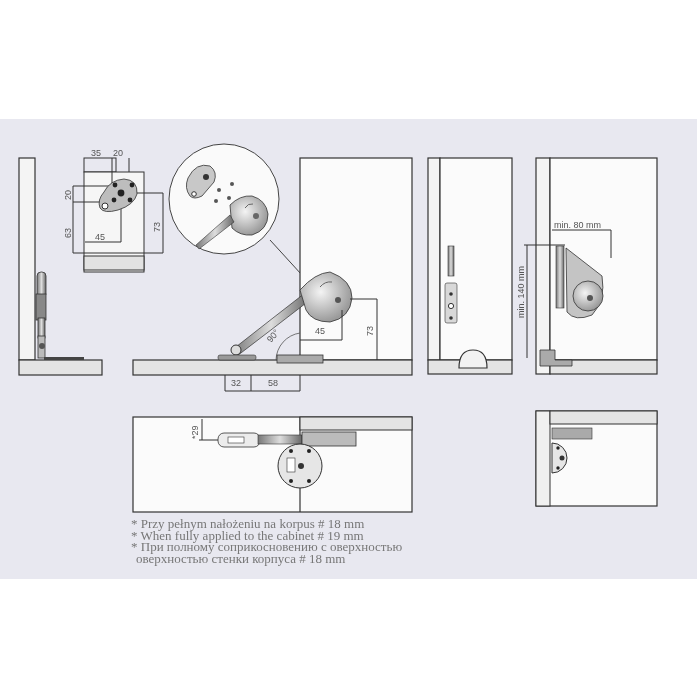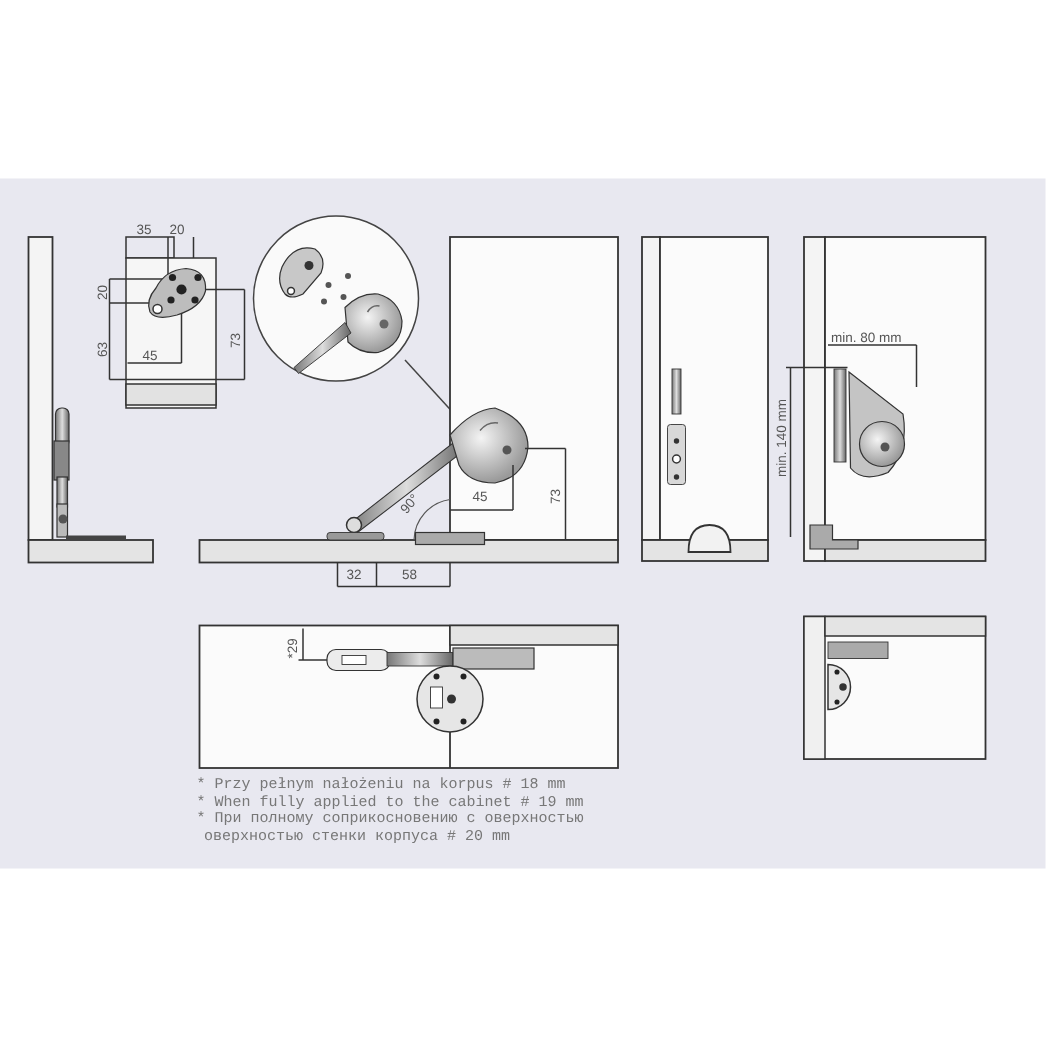--- a/index.html
+++ b/index.html
@@ -1,20 +1,20 @@
 <!DOCTYPE html>
 <html><head>
 <meta charset="utf-8">
 <style>
   html, body { margin: 0; padding: 0; background: #ffffff; }
   body { width: 700px; height: 700px; position: relative; overflow: hidden; font-family: "Liberation Sans", sans-serif; }
   .panel { position: absolute; left: 0; top: 119px; width: 697px; height: 460px; background: #e8e8f0; }
   svg { position: absolute; left: 0; top: 0; }
   .dim { font-family: "Liberation Sans", sans-serif; font-size: 9px; fill: #555; }
-  .notes { position: absolute; left: 131px; top: 518px; font-size: 10px; color: #777; line-height: 11.5px; font-family: Liberation Mono, monospace; }
+  .notes { position: absolute; left: 131px; top: 518px; font-size: 13px; color: #777; line-height: 11.5px; font-family: Liberation Serif, serif; }
   .notes div { white-space: nowrap; }
 </style>
 </head>
 <body>
 
 <div class="panel"></div>
 
 <svg width="700" height="700" viewBox="0 0 700 700">
   <defs>
     <radialGradient id="metal" cx="40%" cy="40%" r="60%">
@@ -186,14 +186,14 @@
       <circle cx="558" cy="468" r="1.7" fill="#222"></circle>
       <circle cx="562" cy="458" r="2.5" fill="#333"></circle>
     </g>
   </g>
 </svg>
 
 <div class="notes">
   <div>* Przy pełnym nałożeniu na korpus # 18 mm</div>
   <div>* When fully applied to the cabinet # 19 mm</div>
   <div>* При полному соприкосновению с оверхностью</div>
-  <div style="padding-left:5px">  оверхностью стенки корпуса # 20 mm</div>
+  <div style="padding-left:5px">  оверхностью стенки корпуса # 18 mm</div>
 </div>
 
 </body></html>

